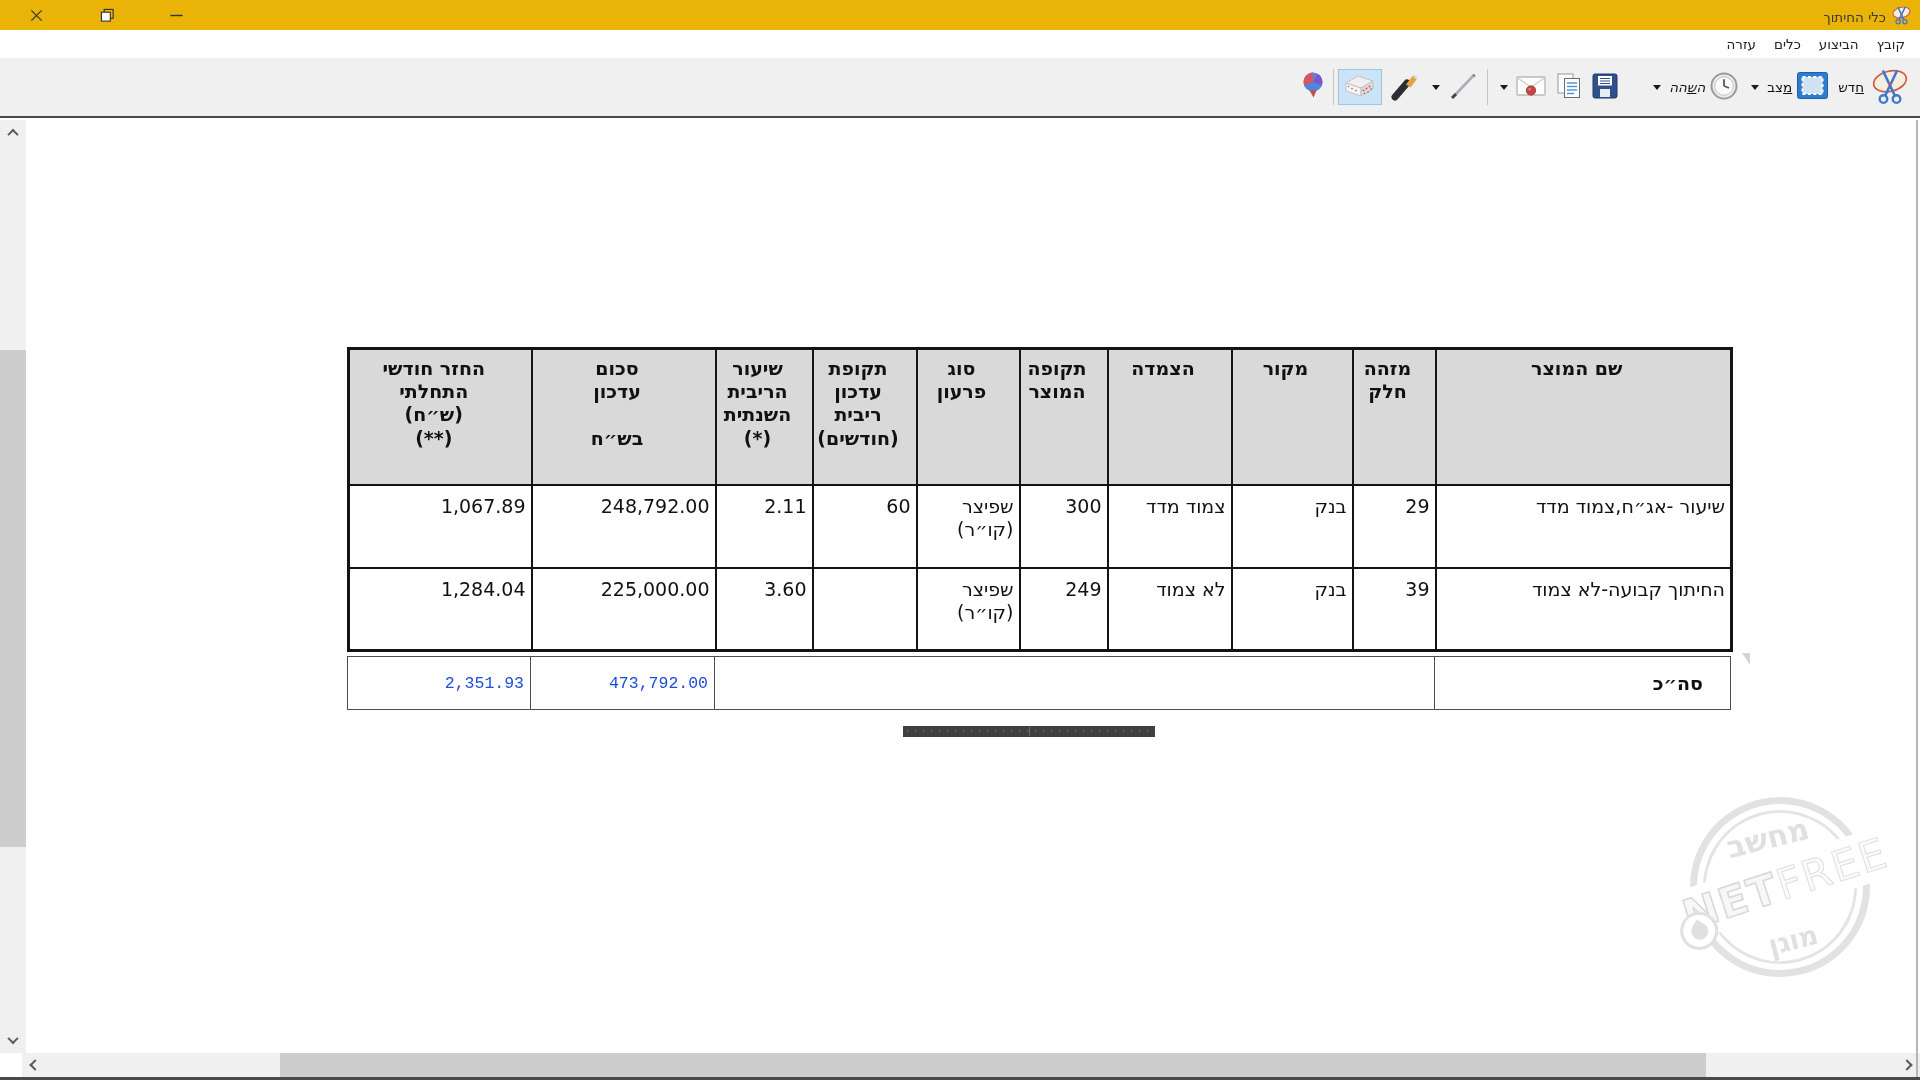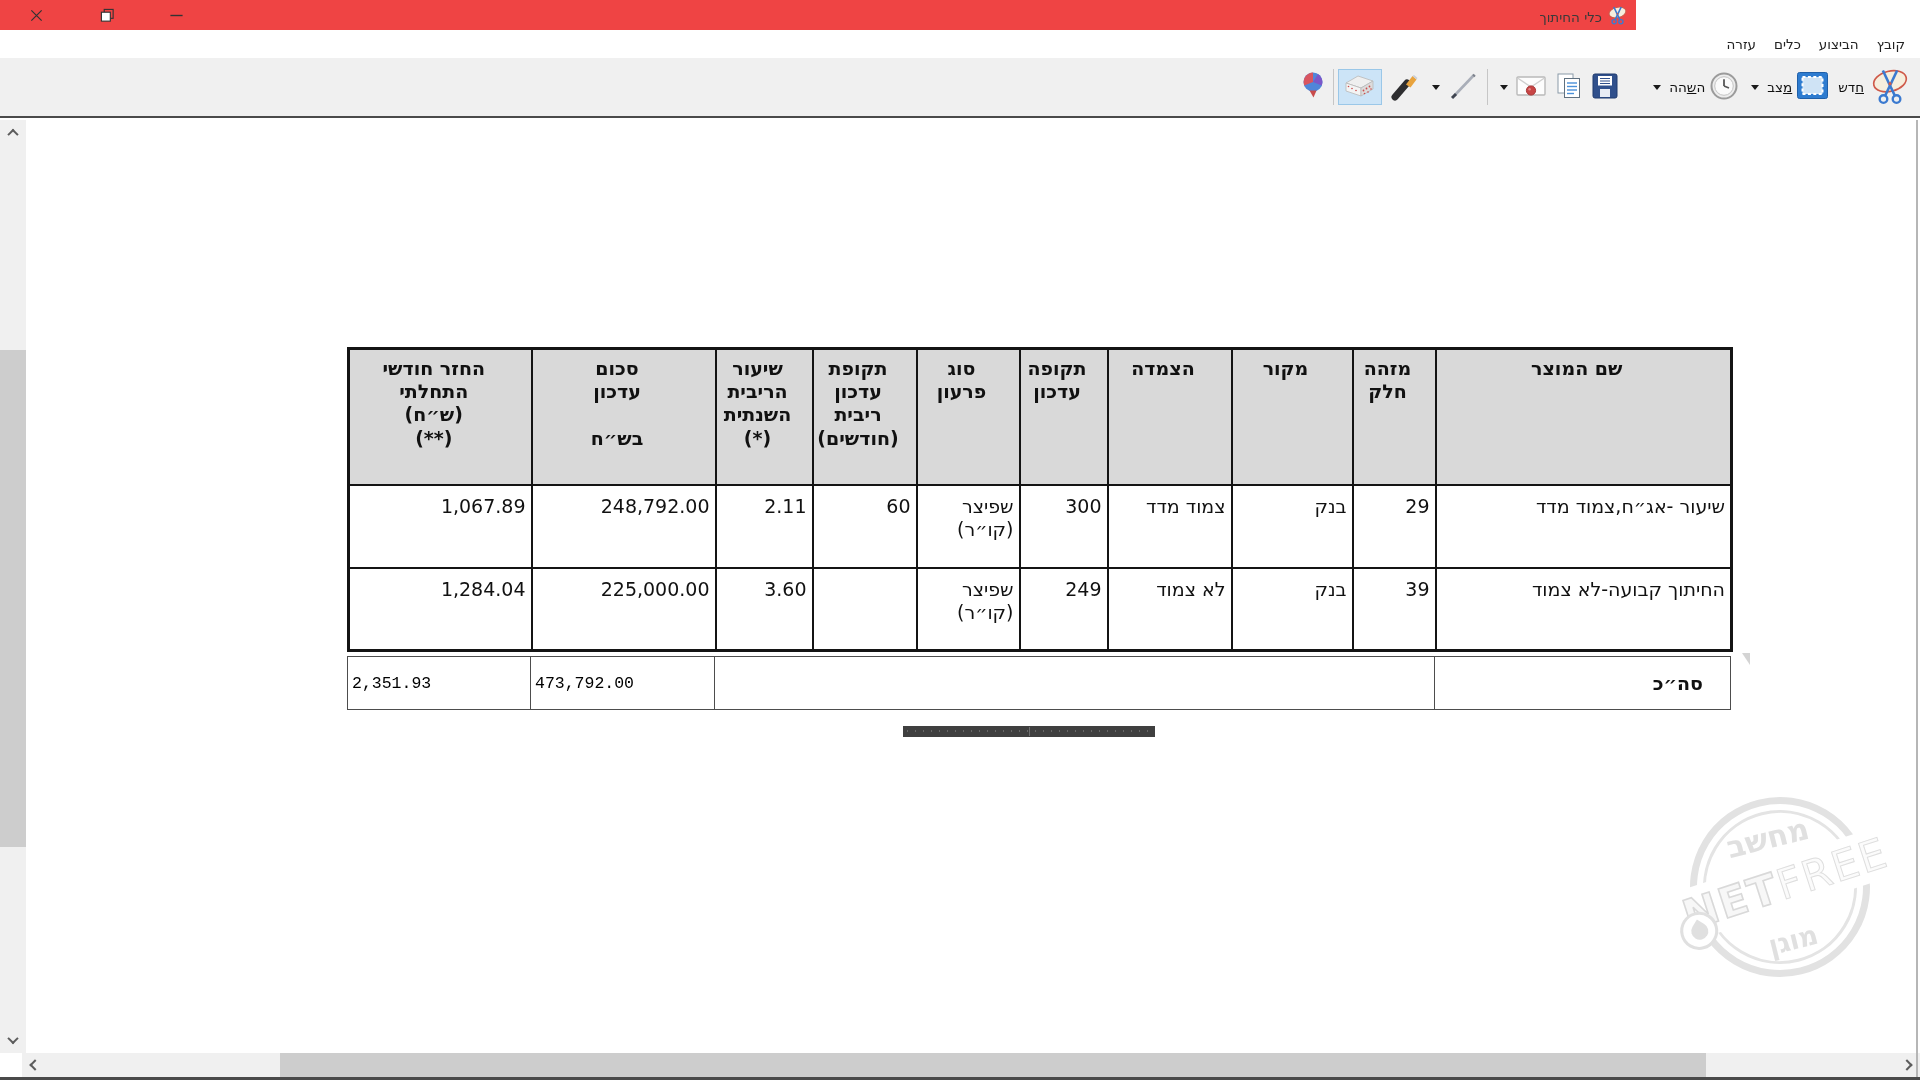--- a/index.html
+++ b/index.html
@@ -1,21 +1,21 @@
 <!DOCTYPE html>
 <html><head>
 <meta charset="utf-8">
 <style>
   * { margin:0; padding:0; box-sizing:border-box; }
   html,body { width:1920px; height:1080px; background:#fff; overflow:hidden;
               font-family:"DejaVu Sans", "Liberation Sans", sans-serif; }
   .screen { position:relative; width:1920px; height:1080px; background:#fff; }
 
   
-  .titlebar { position:absolute; left:0; top:0; width:1636px; height:30px; background:#ef4444; }
+  .titlebar { position:absolute; left:0; top:0; width:1920px; height:30px; background:#eab308; }
   .win-btn { position:absolute; top:6px; width:18px; height:18px; display:flex; align-items:center; justify-content:center; cursor:default; }
   .btn-close { left:27px; } .btn-restore { left:98px; } .btn-min { left:167px; }
   .title-group { position:absolute; right:8px; top:5px; display:flex; align-items:center; gap:5px; }
   .title-text { font-size:13.5px; color:#3a3a3a; }
 
   
   .menubar { position:absolute; right:6px; top:30px; height:28px; display:flex; align-items:center; direction:rtl; }
   .menu-item { font-size:13.5px; color:#222; padding:4px 9px; cursor:default; }
 
   
@@ -41,22 +41,22 @@
                    text-align:center; vertical-align:top; padding:7px 16px 0 3px; line-height:1.22; }
   .snip-table td { font-size:19px; color:#111; text-align:right; vertical-align:top;
                    padding:9px 5px 0 5px; line-height:1.25; }
   .hrow { height:136px; } .drow { height:83px; }
 
   
   .totals { position:absolute; left:347px; top:656px; border-collapse:collapse; table-layout:fixed;
             width:1383px; direction:rtl; background:#fff; }
   .totals td { border:1.5px solid #4d4d4d; vertical-align:middle; height:53px; }
   .tot-label { font-size:19px; font-weight:bold; color:#111; text-align:right; padding-left:4px; padding-right:27px; }
-  .tot-num { font-family:"Liberation Mono", "DejaVu Sans Mono", monospace; font-size:16.5px; color:#000000;
-             text-align:left; padding-left:4px; padding-right:6px; }
+  .tot-num { font-family:"Liberation Mono", "DejaVu Sans Mono", monospace; font-size:16.5px; color:#1d4ed8;
+             text-align:right; padding-left:4px; padding-right:6px; }
 
   
   .redact-bar { position:absolute; left:903px; top:726px; width:252px; height:11px; background:#3f3f3f; }
   .redact-bar::before { content:""; position:absolute; left:50%; top:1px; bottom:1px; width:1px; background:#6e6e6e; }
   .redact-bar::after { content:""; position:absolute; left:4px; right:4px; top:4px; height:2px;
                        background:repeating-linear-gradient(90deg, rgba(255,255,255,.22) 0 1px, transparent 1px 8px); }
 
   
   .footnote-mark { position:absolute; left:1742px; top:653px; width:0; height:0;
                    border-top:12px solid #c9c9c9; border-left:8px solid transparent; opacity:.8; }
@@ -158,21 +158,21 @@
       <span>
         <svg width="31" height="27" viewBox="0 0 31 27">
             <rect x="0.5" y="0.5" width="30" height="26" rx="2" fill="#2e7cd0" stroke="#1f5fa8"></rect>
             <rect x="5.5" y="5" width="20" height="17" fill="#cfe3f5" stroke="#ffffff" stroke-width="2" stroke-dasharray="3 2.4"></rect>
           </svg>
       </span>
       <span class="tb-label"><span class="acc">מ</span><span>צב</span></span>
       <span class="caret"></span>
     </button>
 
-    <button class="tb-btn" style="margin-left:10px;">
+    <button class="tb-btn" style="margin-left:10px;font-style:italic;">
       <span>
         <svg width="28" height="28" viewBox="0 0 28 28">
             <circle cx="14" cy="14" r="12.5" fill="#ededed" stroke="#9b9b9b" stroke-width="2"></circle>
             <circle cx="14" cy="14" r="9.3" fill="#fafafa" stroke="#c4c4c4" stroke-width="1"></circle>
             <line x1="14" y1="14" x2="14" y2="7.2" stroke="#555" stroke-width="1.8"></line>
             <line x1="14" y1="14" x2="19" y2="16" stroke="#555" stroke-width="1.8"></line>
           </svg>
       </span>
       <span class="tb-label"><span>ה</span><span class="acc">ש</span><span>הה</span></span>
       <span class="caret"></span>
@@ -290,21 +290,21 @@
         <col style="width:183px">
     </colgroup>
     <tbody>
         <tr class="hrow">
       <th>שם המוצר</th>
       <th>מזהה
 חלק</th>
       <th>מקור</th>
       <th>הצמדה</th>
       <th>תקופה
-עדכון</th>
+המוצר</th>
       <th>סוג
 פרעון</th>
       <th>תקופת
 עדכון
 ריבית
 (חודשים)</th>
       <th>שיעור
 הריבית
 השנתית
 (*)</th>

